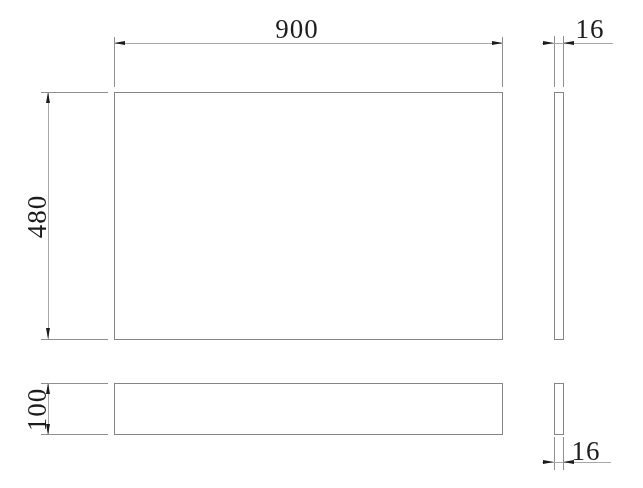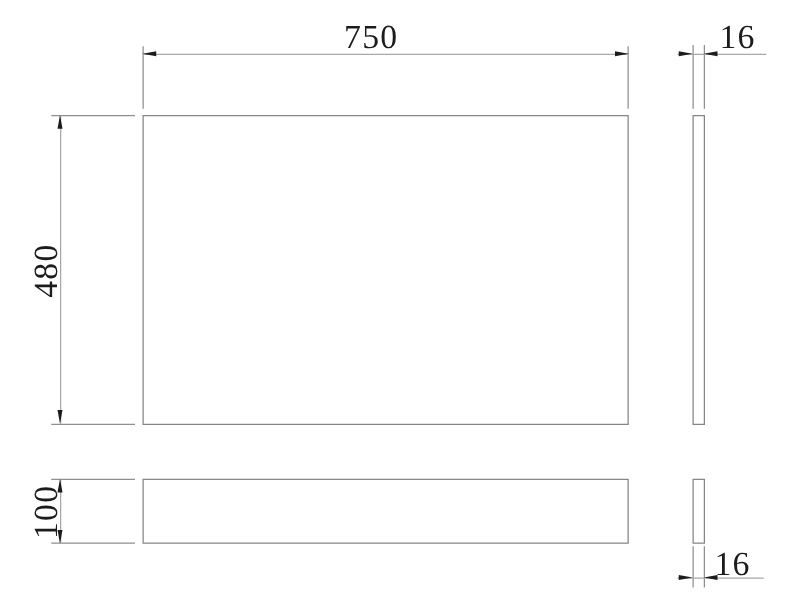--- a/index.html
+++ b/index.html
@@ -52,21 +52,21 @@
   <div class="rect" style="left:554px;top:92px;width:10px;height:248px;"></div>
 
   <div class="rect" style="left:554px;top:383px;width:10px;height:52px;"></div>
 
   <div>
     <div class="ext-v" style="left:114px;top:37px;height:50px;"></div>
     <div class="ext-v" style="left:502px;top:37px;height:50px;"></div>
     <div class="dim-h" style="left:114px;top:43px;width:389px;"></div>
     <div class="arrow pt-left" style="left:114px;top:41px;"></div>
     <div class="arrow pt-right" style="left:492px;top:41px;"></div>
-    <div class="dim-label" style="left:267px;top:16px;width:60px;">750</div>
+    <div class="dim-label" style="left:267px;top:16px;width:60px;">900</div>
   </div>
 
   <div>
     <div class="ext-h" style="left:41px;top:92px;width:67px;"></div>
     <div class="ext-h" style="left:41px;top:339px;width:67px;"></div>
     <div class="dim-v" style="left:48px;top:92px;height:247px;"></div>
     <div class="arrow pt-up" style="left:46px;top:92px;"></div>
     <div class="arrow pt-down" style="left:46px;top:328px;"></div>
     <div class="dim-label rot90" style="left:2px;top:203px;width:70px;height:27px;">480</div>
   </div>

